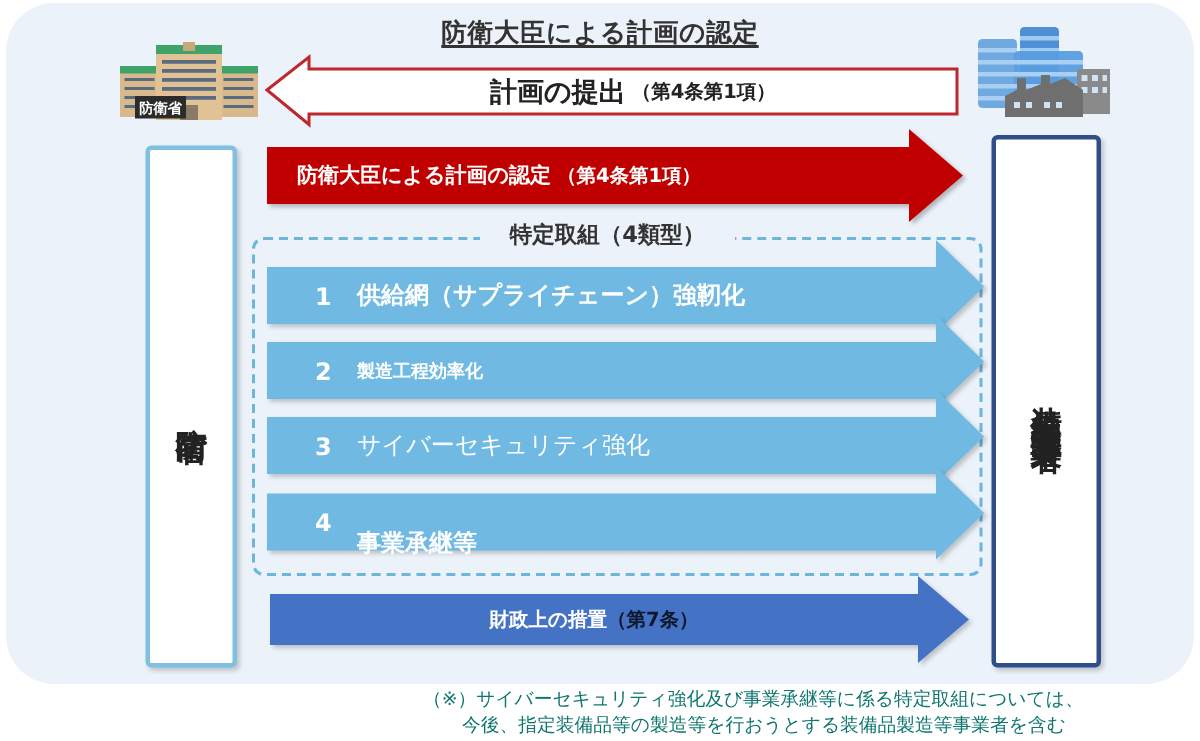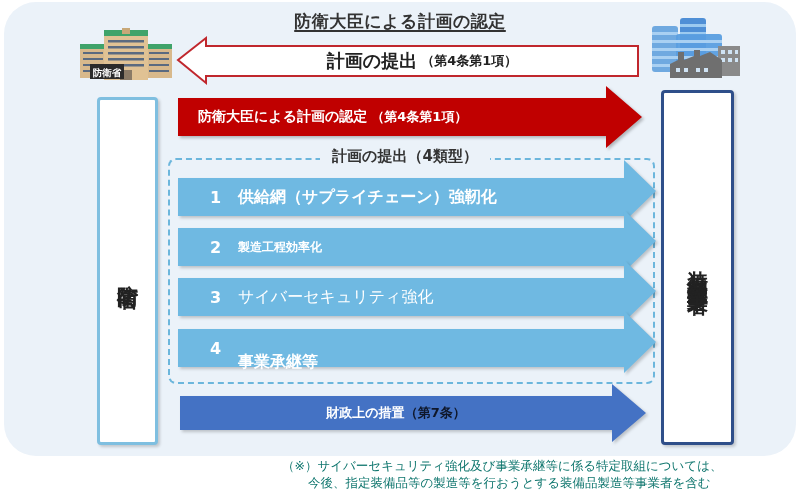--- a/index.html
+++ b/index.html
@@ -159,21 +159,21 @@
 
 <div class="box box-left">
   <span class="vtext">防衛省</span>
 </div>
 
 <div class="box box-right">
   <span class="vtext">装備品製造等事業者</span>
 </div>
 
 <div class="dashed"></div>
-<div class="dashed-label">計画の提出（4類型）</div>
+<div class="dashed-label">特定取組（4類型）</div>
 
 <svg class="arrow-svg" style="left:178px;top:160px;" width="480" height="62" viewBox="0 0 480 62">
   <polygon points="0,18 446,18 446,0 478,31 446,62 446,56 0,56" fill="#6fb9e2" style="filter:drop-shadow(2px 2px 1.5px rgba(0,0,0,0.2));"></polygon>
 </svg>
 <svg class="arrow-svg" style="left:178px;top:210px;" width="480" height="62" viewBox="0 0 480 62">
   <polygon points="0,18 446,18 446,0 478,31 446,62 446,56 0,56" fill="#6fb9e2" style="filter:drop-shadow(2px 2px 1.5px rgba(0,0,0,0.2));"></polygon>
 </svg>
 <svg class="arrow-svg" style="left:178px;top:260px;" width="480" height="62" viewBox="0 0 480 62">
   <polygon points="0,18 446,18 446,0 478,31 446,62 446,56 0,56" fill="#6fb9e2" style="filter:drop-shadow(2px 2px 1.5px rgba(0,0,0,0.2));"></polygon>
 </svg>

